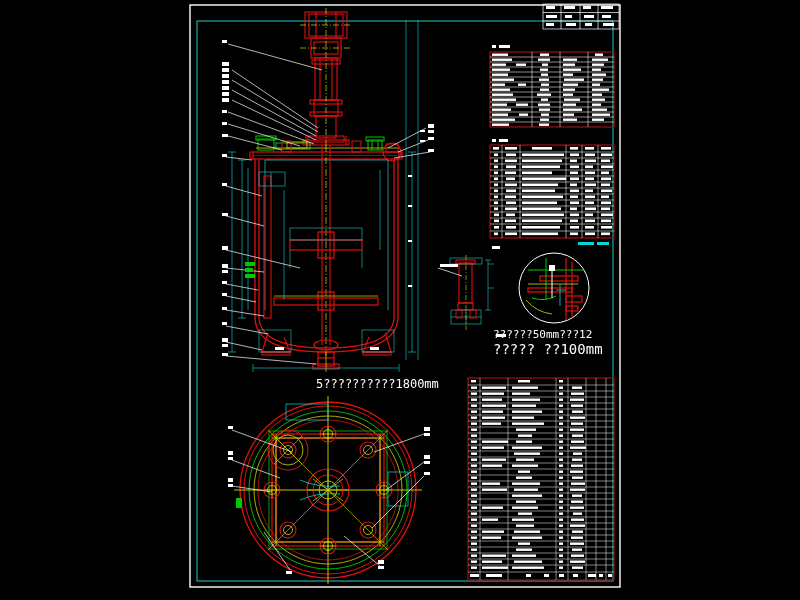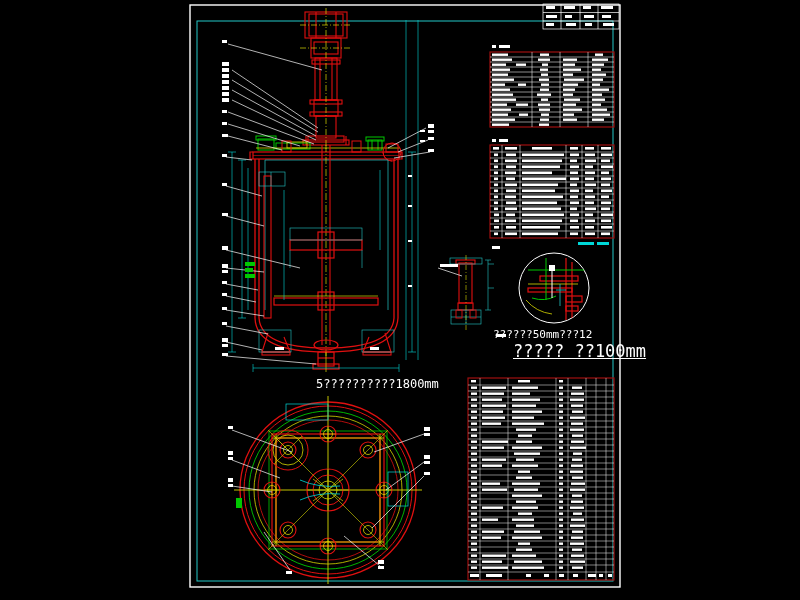--- a/index.html
+++ b/index.html
@@ -891,15 +891,15 @@
       <rect x="492" y="246" width="8" height="3"></rect>
       <rect x="496" y="334" width="10" height="3"></rect>
     </g>
 
   </svg>
 
   <div class="note" style="left:316px;top:377px;font-size:12px;color:#ffffff;">5??????????1800mm</div>
 
   <div class="note" style="left:493px;top:328px;font-size:11px;color:#ffffff;text-align:right;">??????50mm???12</div>
 
-  <div class="note" style="left:513px;top:341px;font-size:17px;color:#ffffff;text-decoration:underline;">????? ??100mm</div>
+  <div class="note" style="left:493px;top:341px;font-size:14px;color:#ffffff;">????? ??100mm</div>
 
 </div>
 
 </body></html>

